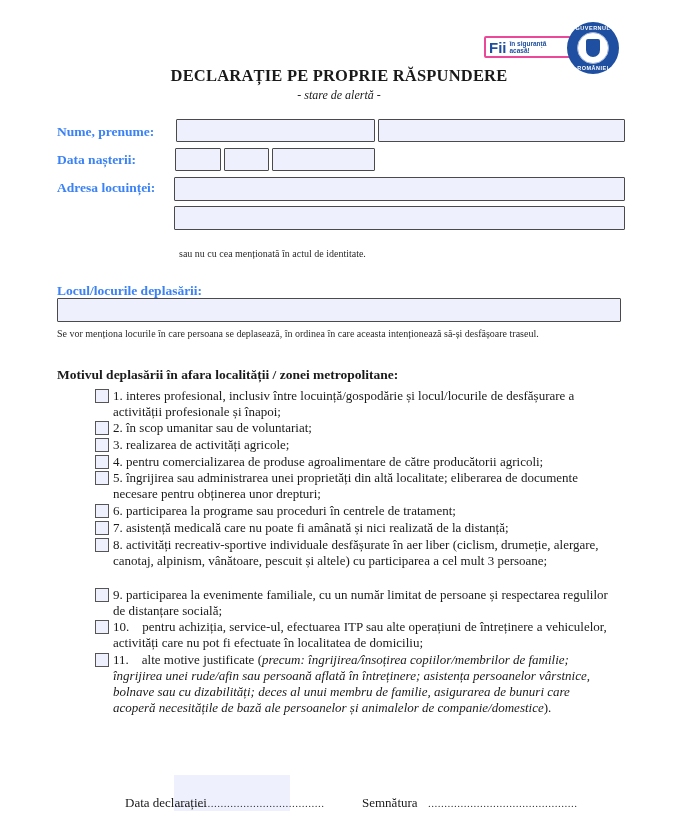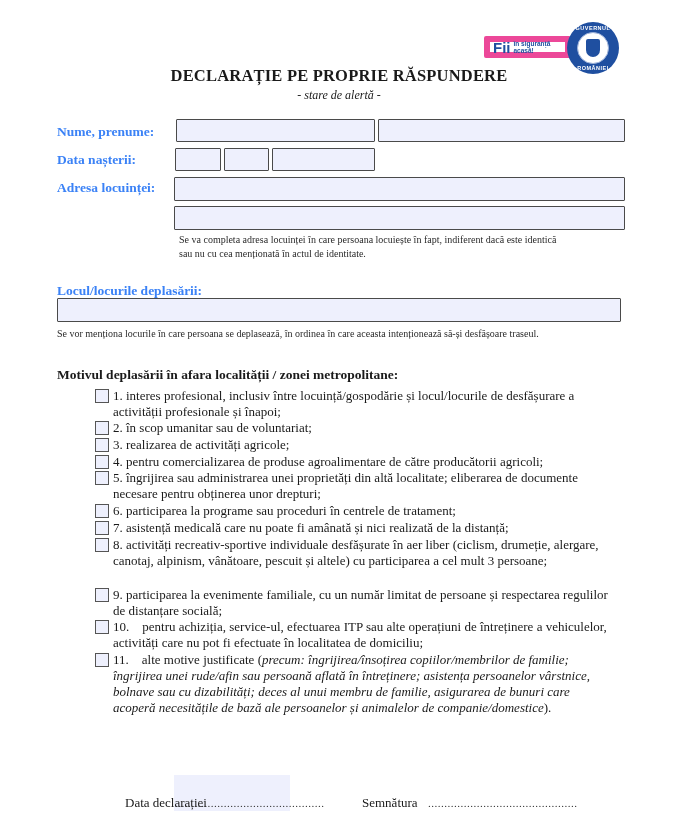--- a/index.html
+++ b/index.html
@@ -3,21 +3,21 @@
 <meta charset="utf-8">
 <style>
   * { box-sizing: border-box; margin: 0; padding: 0; }
   html, body { width: 678px; height: 834px; background: #ffffff; overflow: hidden; }
   body { position: relative; font-family: "Liberation Serif", "DejaVu Serif", serif; color: #1a1a1a; }
   .field { position: absolute; background: #eef0fd; border: 1.5px solid #4a4a4a; border-radius: 1px; }
   .label { position: absolute; font-weight: bold; font-size: 13.5px; color: #3b82f6; white-space: nowrap; }
   .note { position: absolute; font-size: 10px; line-height: 14px; color: #2a2a2a; }
   .title { position: absolute; left: 0; width: 678px; top: 66px; text-align: center; font-weight: bold; font-size: 16.5px; letter-spacing: 0.2px; }
   .subtitle { position: absolute; left: 0; width: 678px; top: 88px; text-align: center; font-style: italic; font-size: 12px; }
-  .badge { position: absolute; left: 484px; top: 36px; width: 87px; height: 22px; border: 6px solid #ec4899; border-radius: 2px; background: #fff; display: flex; align-items: center; padding-left: 3px; }
+  .badge { position: absolute; left: 484px; top: 36px; width: 87px; height: 22px; border: 2px solid #ec4899; border-radius: 2px; background: #fff; display: flex; align-items: center; padding-left: 3px; }
   .badge .big { color: #1f4f9f; font-family: "Liberation Sans", sans-serif; font-weight: bold; font-size: 15px; line-height: 15px; }
   .badge .small { color: #1f4f9f; font-family: "Liberation Sans", sans-serif; font-weight: bold; font-size: 6.5px; line-height: 7px; margin-left: 3px; }
   .seal { position: absolute; left: 567px; top: 22px; width: 52px; height: 52px; border-radius: 50%; background: #1f4fa0; }
   .seal .inner { position: absolute; left: 10px; top: 10px; width: 32px; height: 32px; border-radius: 50%; background: #ffffff; border: 1.5px solid #9bb0d8; }
   .seal .crest { position: absolute; left: 19px; top: 17px; width: 14px; height: 18px; background: #1f4fa0; border-radius: 2px 2px 7px 7px; }
   .seal .txt { position: absolute; width: 52px; text-align: center; color: #fff; font-family: "Liberation Sans", sans-serif; font-weight: bold; font-size: 5.5px; letter-spacing: 0.5px; }
   .section { position: absolute; font-weight: bold; font-size: 13.5px; white-space: nowrap; }
   .opt { position: absolute; left: 95px; width: 520px; font-size: 13px; line-height: 16px; color: #1a1a1a; }
   .cb { position: absolute; left: 0; top: 1px; width: 14px; height: 14px; background: #eef0fd; border: 1.3px solid #555; cursor: pointer; }
   .opt .text { display: block; margin-left: 18px; }
@@ -52,21 +52,21 @@
 
 <div class="label" style="left:57px; top:152px;text-align:center;">Data nașterii:</div>
 <div class="field" style="left:175px; top:148px; width:46px; height:23px;"></div>
 <div class="field" style="left:224px; top:148px; width:45px; height:23px;"></div>
 <div class="field" style="left:272px; top:148px; width:103px; height:23px;"></div>
 
 <div class="label" style="left:57px; top:180px;">Adresa locuinței:</div>
 <div class="field" style="left:174px; top:177px; width:451px; height:24px;"></div>
 <div class="field" style="left:174px; top:206px; width:451px; height:24px;"></div>
 <div class="note" style="left:179px; top:233px; width:450px;">
-  <span>Se va completa adresa locuinței în care persoana locuiește în fapt, indiferent dacă este identică</span><br>
+  <br>
   <span>sau nu cu cea menționată în actul de identitate.</span>
 </div>
 
 <div class="label" style="left:57px; top:283px;">Locul/locurile deplasării:</div>
 <div class="field" style="left:57px; top:298px; width:564px; height:24px;"></div>
 <div class="note" style="left:57px; top:327px; width:580px; white-space:nowrap;">Se vor menționa locurile în care persoana se deplasează, în ordinea în care aceasta intenționează să-și desfășoare traseul.</div>
 
 <div class="section" style="left:57px; top:367px;">Motivul deplasării în afara localității / zonei metropolitane:</div>
 
 <div class="opt" style="top:388px;">

